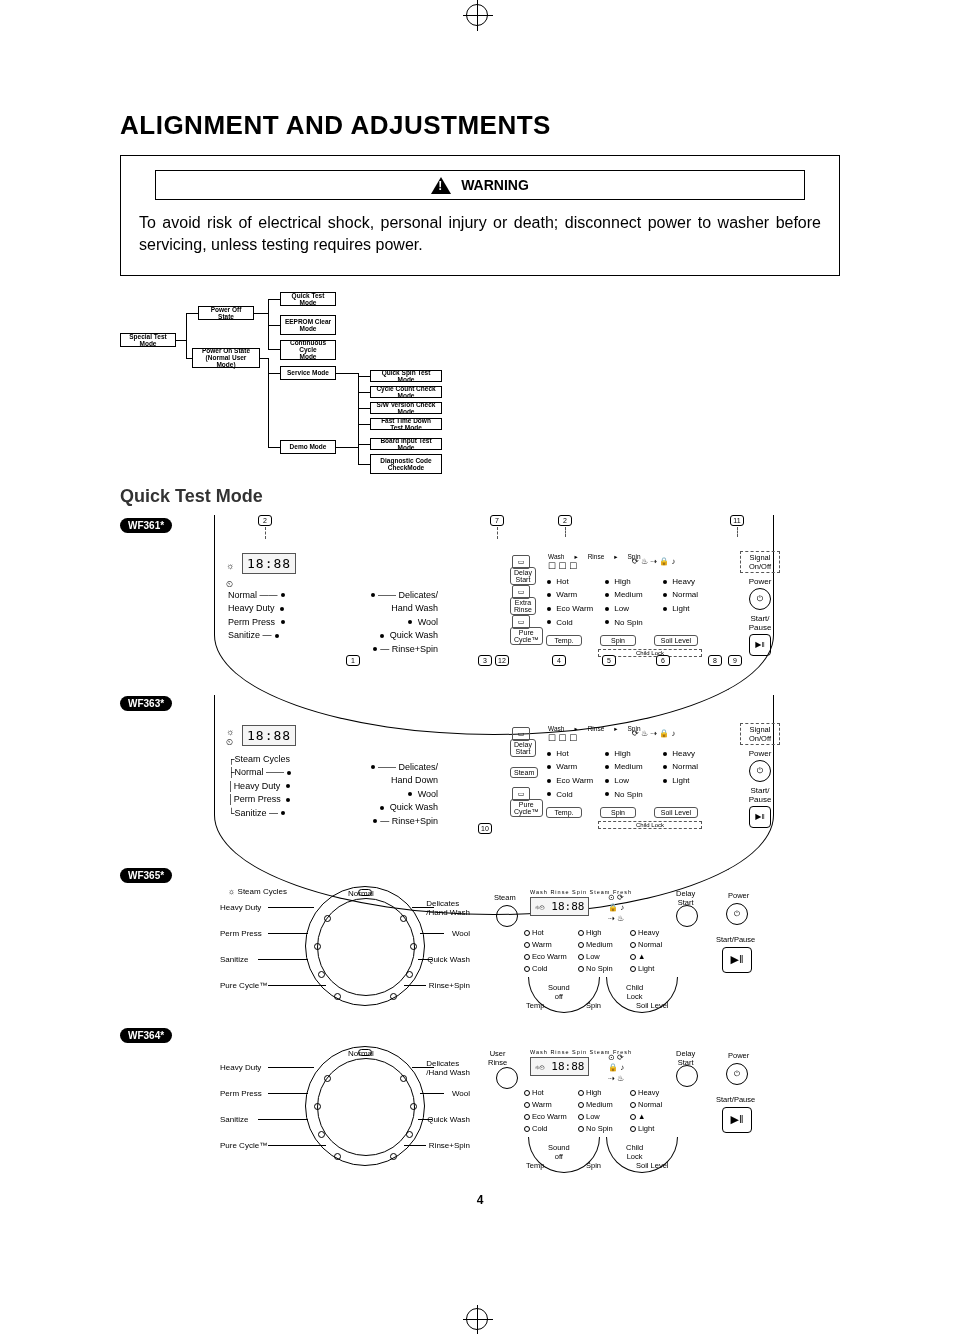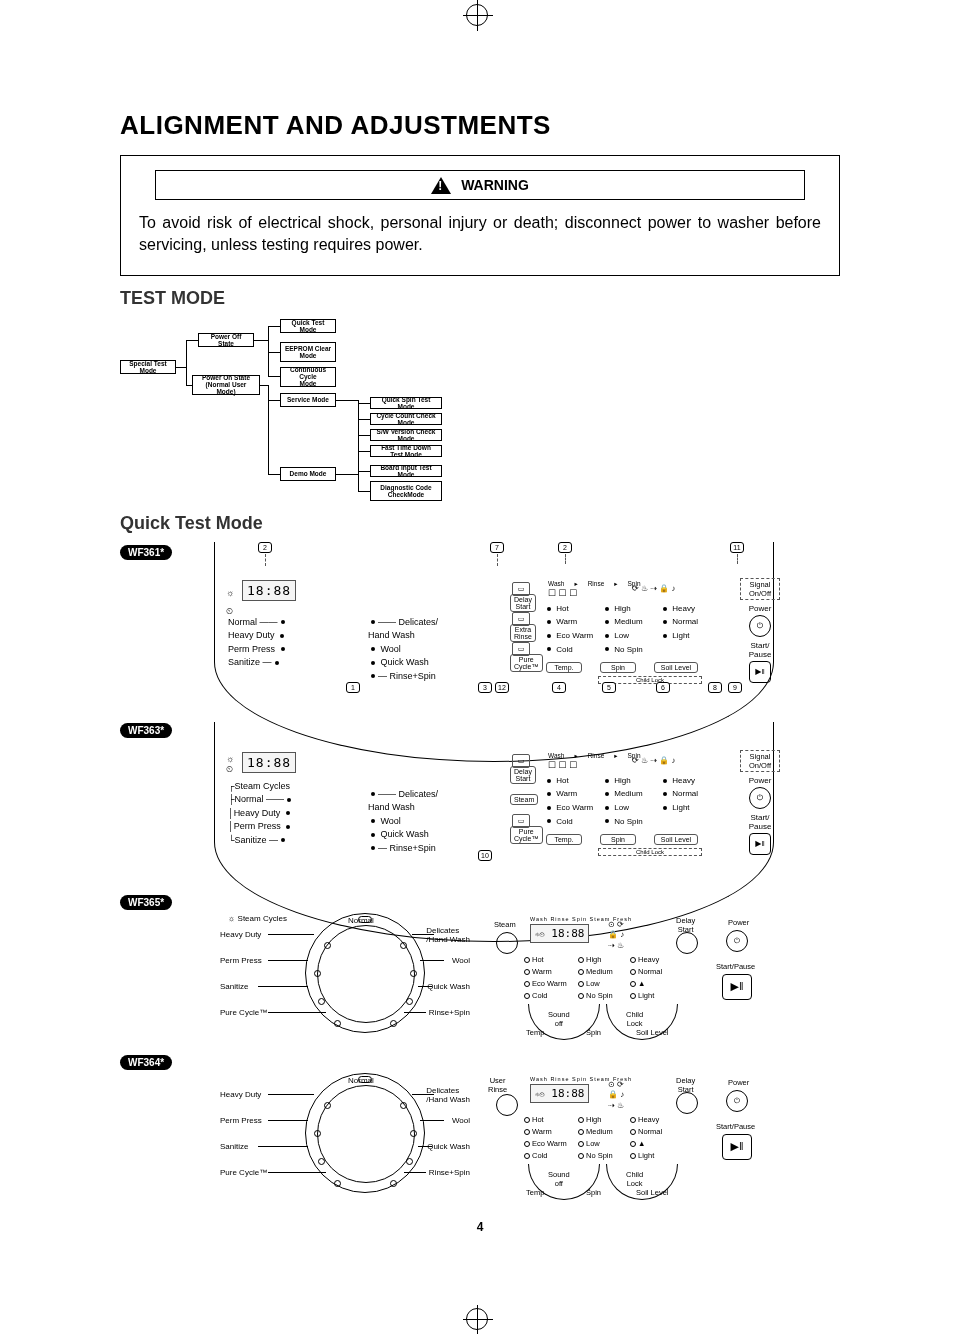--- a/index.html
+++ b/index.html
@@ -87,21 +87,21 @@
   .panel-row { display: flex; gap: 12px; align-items: flex-start; margin-bottom: 14px; }
 
   .dial-panel { position: relative; width: 290px; height: 120px; }
   .seg {
     font-family: monospace; border: 1px solid #555; padding: 2px 4px;
     display: inline-block; font-size: 13px; letter-spacing: 1px;
     background: #f5f5f5;
   }
   .cycle-list { position: absolute; font-size: 9px; line-height: 1.5; }
   .cycle-list.left { left: 8px; top: 40px; text-align: left; }
-  .cycle-list.right { right: 12px; top: 40px; }
+  .cycle-list.right { right: 12px; top: 40px; text-align: right; }
   .dot { display: inline-block; width: 4px; height: 4px; background: #000; border-radius: 50%; vertical-align: middle; margin: 0 3px; }
 
   .right-panel { position: relative; width: 300px; height: 130px; font-size: 7.5px; }
   .btn-box { position: absolute; border: 1px solid #555; border-radius: 3px; padding: 1px 3px; font-size: 7px; text-align: center; line-height: 1; }
   .icon-box { position: absolute; border: 1px solid #555; width: 18px; height: 14px; border-radius: 2px; display:flex; align-items:center; justify-content:center; font-size:7px; }
   .col3 { position: absolute; font-size: 8px; line-height: 1.7; }
   .pwr-col { position: absolute; right: 0; text-align: center; font-size: 8px; }
   .pwr-btn { width: 22px; height: 22px; border: 1.2px solid #000; border-radius: 50%; margin: 2px auto; display:flex; align-items:center; justify-content:center; }
   .num-bubble {
     position: absolute; width: 14px; height: 11px; border: 1px solid #000;
@@ -155,21 +155,20 @@
   <h1>ALIGNMENT AND ADJUSTMENTS</h1>
 
   <div class="warning-frame">
     <div class="warning-banner">
       <div class="tri"></div>
       <span>WARNING</span>
     </div>
     <div class="warning-text">To avoid risk of electrical shock, personal injury or death; disconnect power to washer before servicing, unless testing requires power.</div>
   </div>
 
-  <h2>TEST MODE</h2>
 
   <div class="two-col">
     <div class="diagram-col">
       <div class="flow">
         <div class="fbox" style="left:0; top:45px; width:56px; height:14px;">Special Test Mode</div>
         <div class="fbox" style="left:78px; top:18px; width:56px; height:14px;">Power Off State</div>
         <div class="fbox" style="left:72px; top:60px; width:68px; height:20px; white-space:pre-line;">Power On State
 (Normal User Mode)</div>
         <div class="fbox" style="left:160px; top:4px; width:56px; height:14px;">Quick Test Mode</div>
         <div class="fbox" style="left:160px; top:27px; width:56px; height:20px; white-space:pre-line;">EEPROM Clear
@@ -330,21 +329,21 @@
             <span class="seg" style="position:absolute; left:22px; top:4px;">18:88</span>
             <div class="cycle-list left" style="top:32px;">
               <div>┌<span>Steam Cycles</span></div>
               <div>├<span>Normal</span> ——<span class="dot"></span></div>
               <div>│<span>Heavy Duty</span> <span class="dot"></span></div>
               <div>│<span>Perm Press</span> <span class="dot"></span></div>
               <div>└<span>Sanitize</span> —<span class="dot"></span></div>
             </div>
             <div class="cycle-list right">
               <div><span class="dot"></span>—— <span style="white-space:pre-line;">Delicates/
-Hand Wash</span></div>
+Hand Down</span></div>
               <div><span class="dot"></span> <span>Wool</span></div>
               <div><span class="dot"></span> <span>Quick Wash</span></div>
               <div><span class="dot"></span>— <span>Rinse+Spin</span></div>
             </div>
           </div>
 
           <div class="right-panel" style="width:270px;">
             <div class="btn-box" style="left:0; top:18px; white-space:pre-line;">Delay
 Start</div>
             <div class="icon-box" style="left:2px; top:6px;">▭</div>

